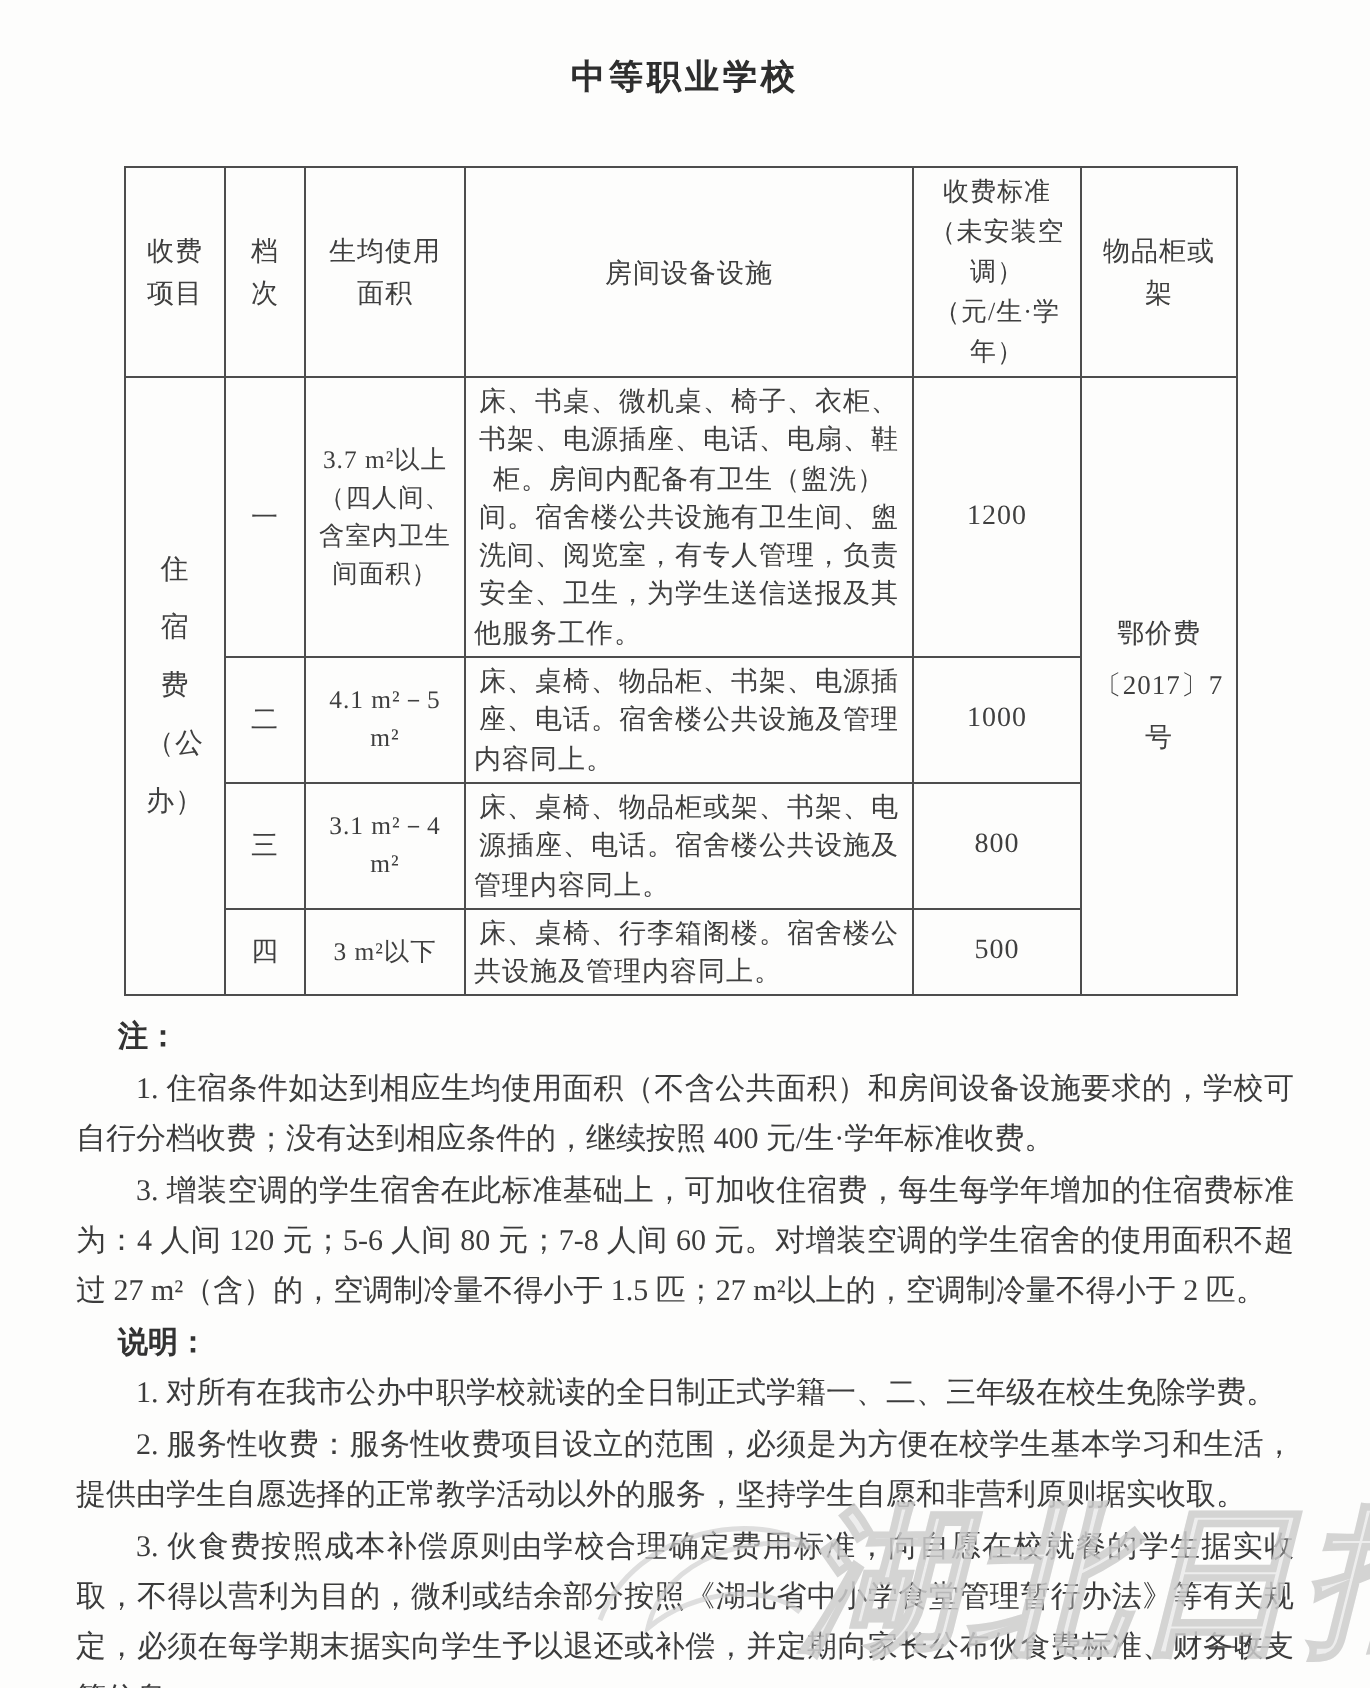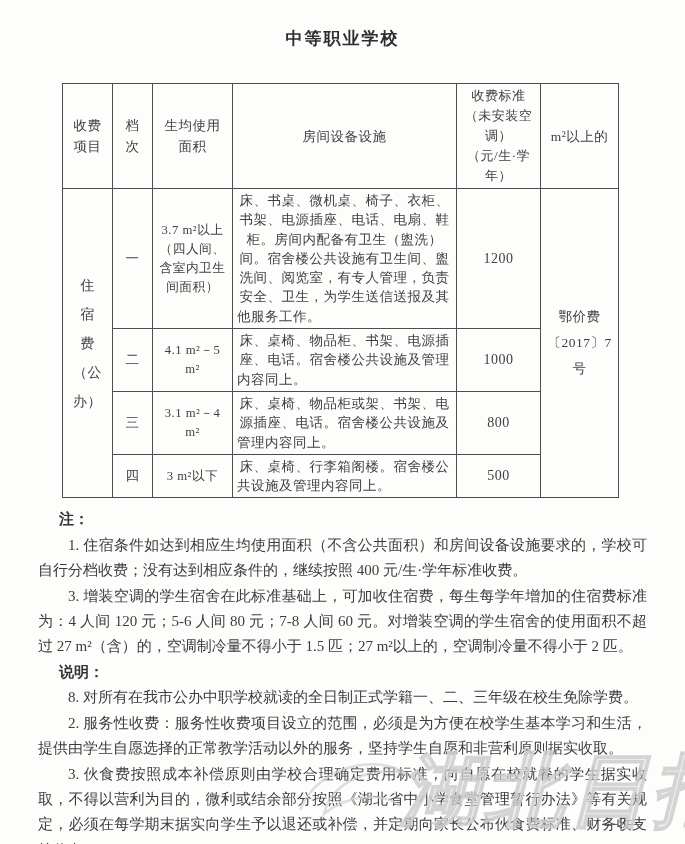--- a/index.html
+++ b/index.html
@@ -115,21 +115,21 @@
       <th class="hdr pre">收费
 项目</th>
       <th class="hdr pre">档
 次</th>
       <th class="hdr pre">生均使用
 面积</th>
       <th class="hdr">房间设备设施</th>
       <th class="hdr hdr-standard pre">收费标准
 （未安装空调）
 （元/生·学年）</th>
-      <th class="hdr">m²以上的</th>
+      <th class="hdr">物品柜或架</th>
     </tr>
     <tr class="row-1">
       <td class="cell-category pre" rowspan="4">住
 宿
 费
 （公
 办）</td>
       <td>一</td>
       <td class="cell-area pre">3.7 m²以上
 （四人间、
@@ -160,21 +160,21 @@
       <td class="cell-standard">500</td>
     </tr>
   </tbody>
     </table>
 
   <div class="notes">
     <p class="sec-label">注：</p>
     <p class="num-item">1. 住宿条件如达到相应生均使用面积（不含公共面积）和房间设备设施要求的，学校可自行分档收费；没有达到相应条件的，继续按照 400 元/生·学年标准收费。</p>
     <p class="num-item">3. 增装空调的学生宿舍在此标准基础上，可加收住宿费，每生每学年增加的住宿费标准为：4 人间 120 元；5-6 人间 80 元；7-8 人间 60 元。对增装空调的学生宿舍的使用面积不超过 27 m²（含）的，空调制冷量不得小于 1.5 匹；27 m²以上的，空调制冷量不得小于 2 匹。</p>
     <p class="sec-label">说明：</p>
-    <p class="num-item">8. 对所有在我市公办中职学校就读的全日制正式学籍一、二、三年级在校生免除学费。</p>
+    <p class="num-item">1. 对所有在我市公办中职学校就读的全日制正式学籍一、二、三年级在校生免除学费。</p>
     <p class="num-item">2. 服务性收费：服务性收费项目设立的范围，必须是为方便在校学生基本学习和生活，提供由学生自愿选择的正常教学活动以外的服务，坚持学生自愿和非营利原则据实收取。</p>
     <p class="num-item">3. 伙食费按照成本补偿原则由学校合理确定费用标准，向自愿在校就餐的学生据实收取，不得以营利为目的，微利或结余部分按照《湖北省中小学食堂管理暂行办法》等有关规定，必须在每学期末据实向学生予以退还或补偿，并定期向家长公布伙食费标准、财务收支等信息。</p>
   </div>
 
   <div class="watermark">
     <svg width="130" height="96" viewBox="0 0 130 96">
       <path d="M12 66 C 30 20, 92 10, 118 30 C 90 22, 44 34, 36 70 C 60 50, 96 48, 112 62" fill="none" stroke="#cfcfcf" stroke-width="2.5" opacity="0.8"></path>
     </svg>
     <span class="watermark-text">湖北日报</span>
   </div>

